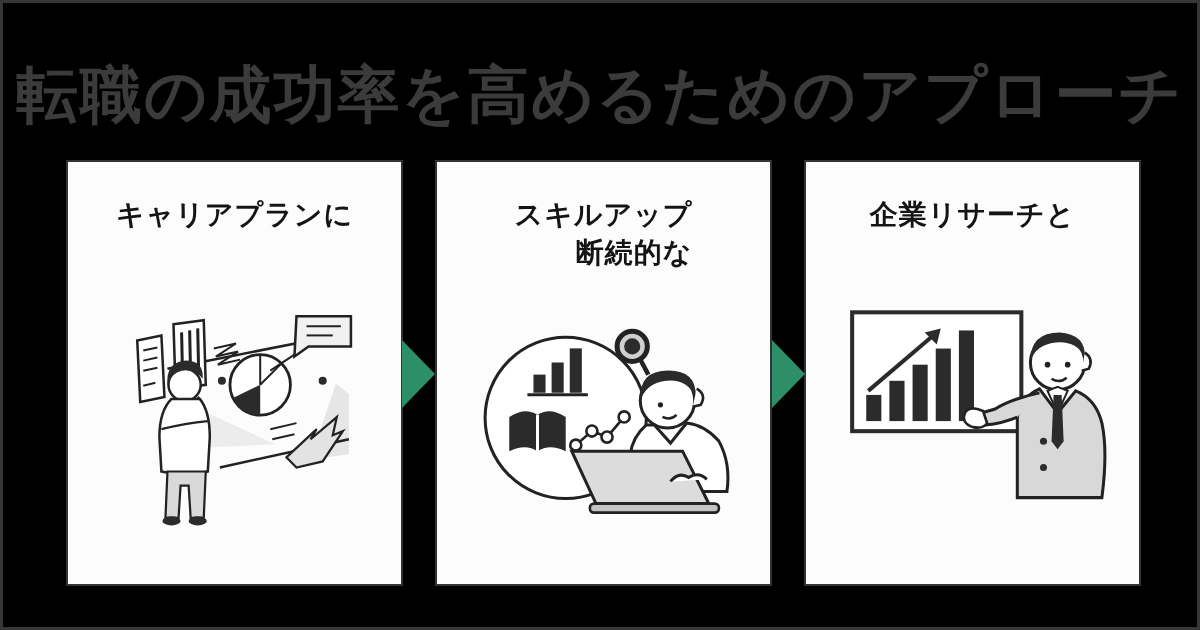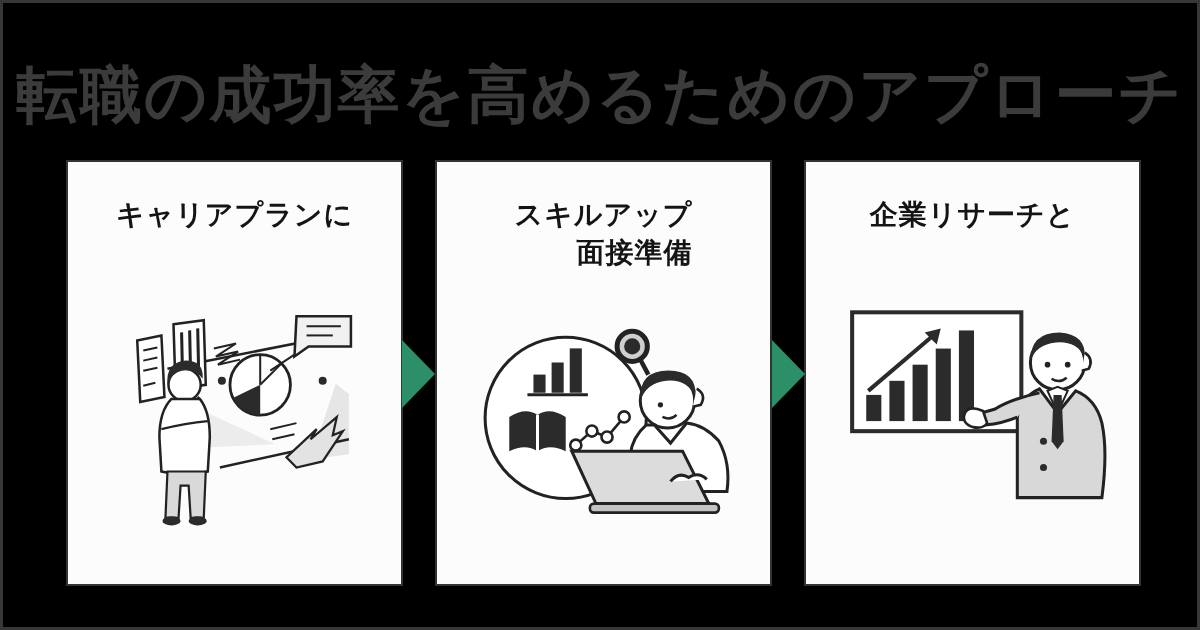--- a/index.html
+++ b/index.html
@@ -99,21 +99,21 @@
           <polygon points="58,182 96,182 94,228 81,228 79,196 71,196 69,228 56,228" fill="#d9d9d9" stroke="#222" stroke-width="2.2"></polygon>
           <ellipse cx="62" cy="231" rx="9" ry="4.5" fill="#2b2b2b"></ellipse>
           <ellipse cx="88" cy="231" rx="9" ry="4.5" fill="#2b2b2b"></ellipse>
         </svg>
       </div>
     </div>
 
     <div class="card">
       <h2 class="card-title">
         <span>スキルアップ</span>
-        <span>面接準備</span>
+        <span>断続的な</span>
       </h2>
       <div class="illus">
         <svg width="262" height="232" viewBox="0 0 260 230">
 
           <circle cx="92" cy="105" r="80" fill="#fff" stroke="#222" stroke-width="3"></circle>
 
           <rect x="60" y="62" width="12" height="18" fill="#2b2b2b"></rect>
           <rect x="78" y="50" width="12" height="30" fill="#2b2b2b"></rect>
           <rect x="96" y="36" width="12" height="44" fill="#2b2b2b"></rect>
           <line x1="54" y1="82" x2="114" y2="82" stroke="#222" stroke-width="3"></line>

